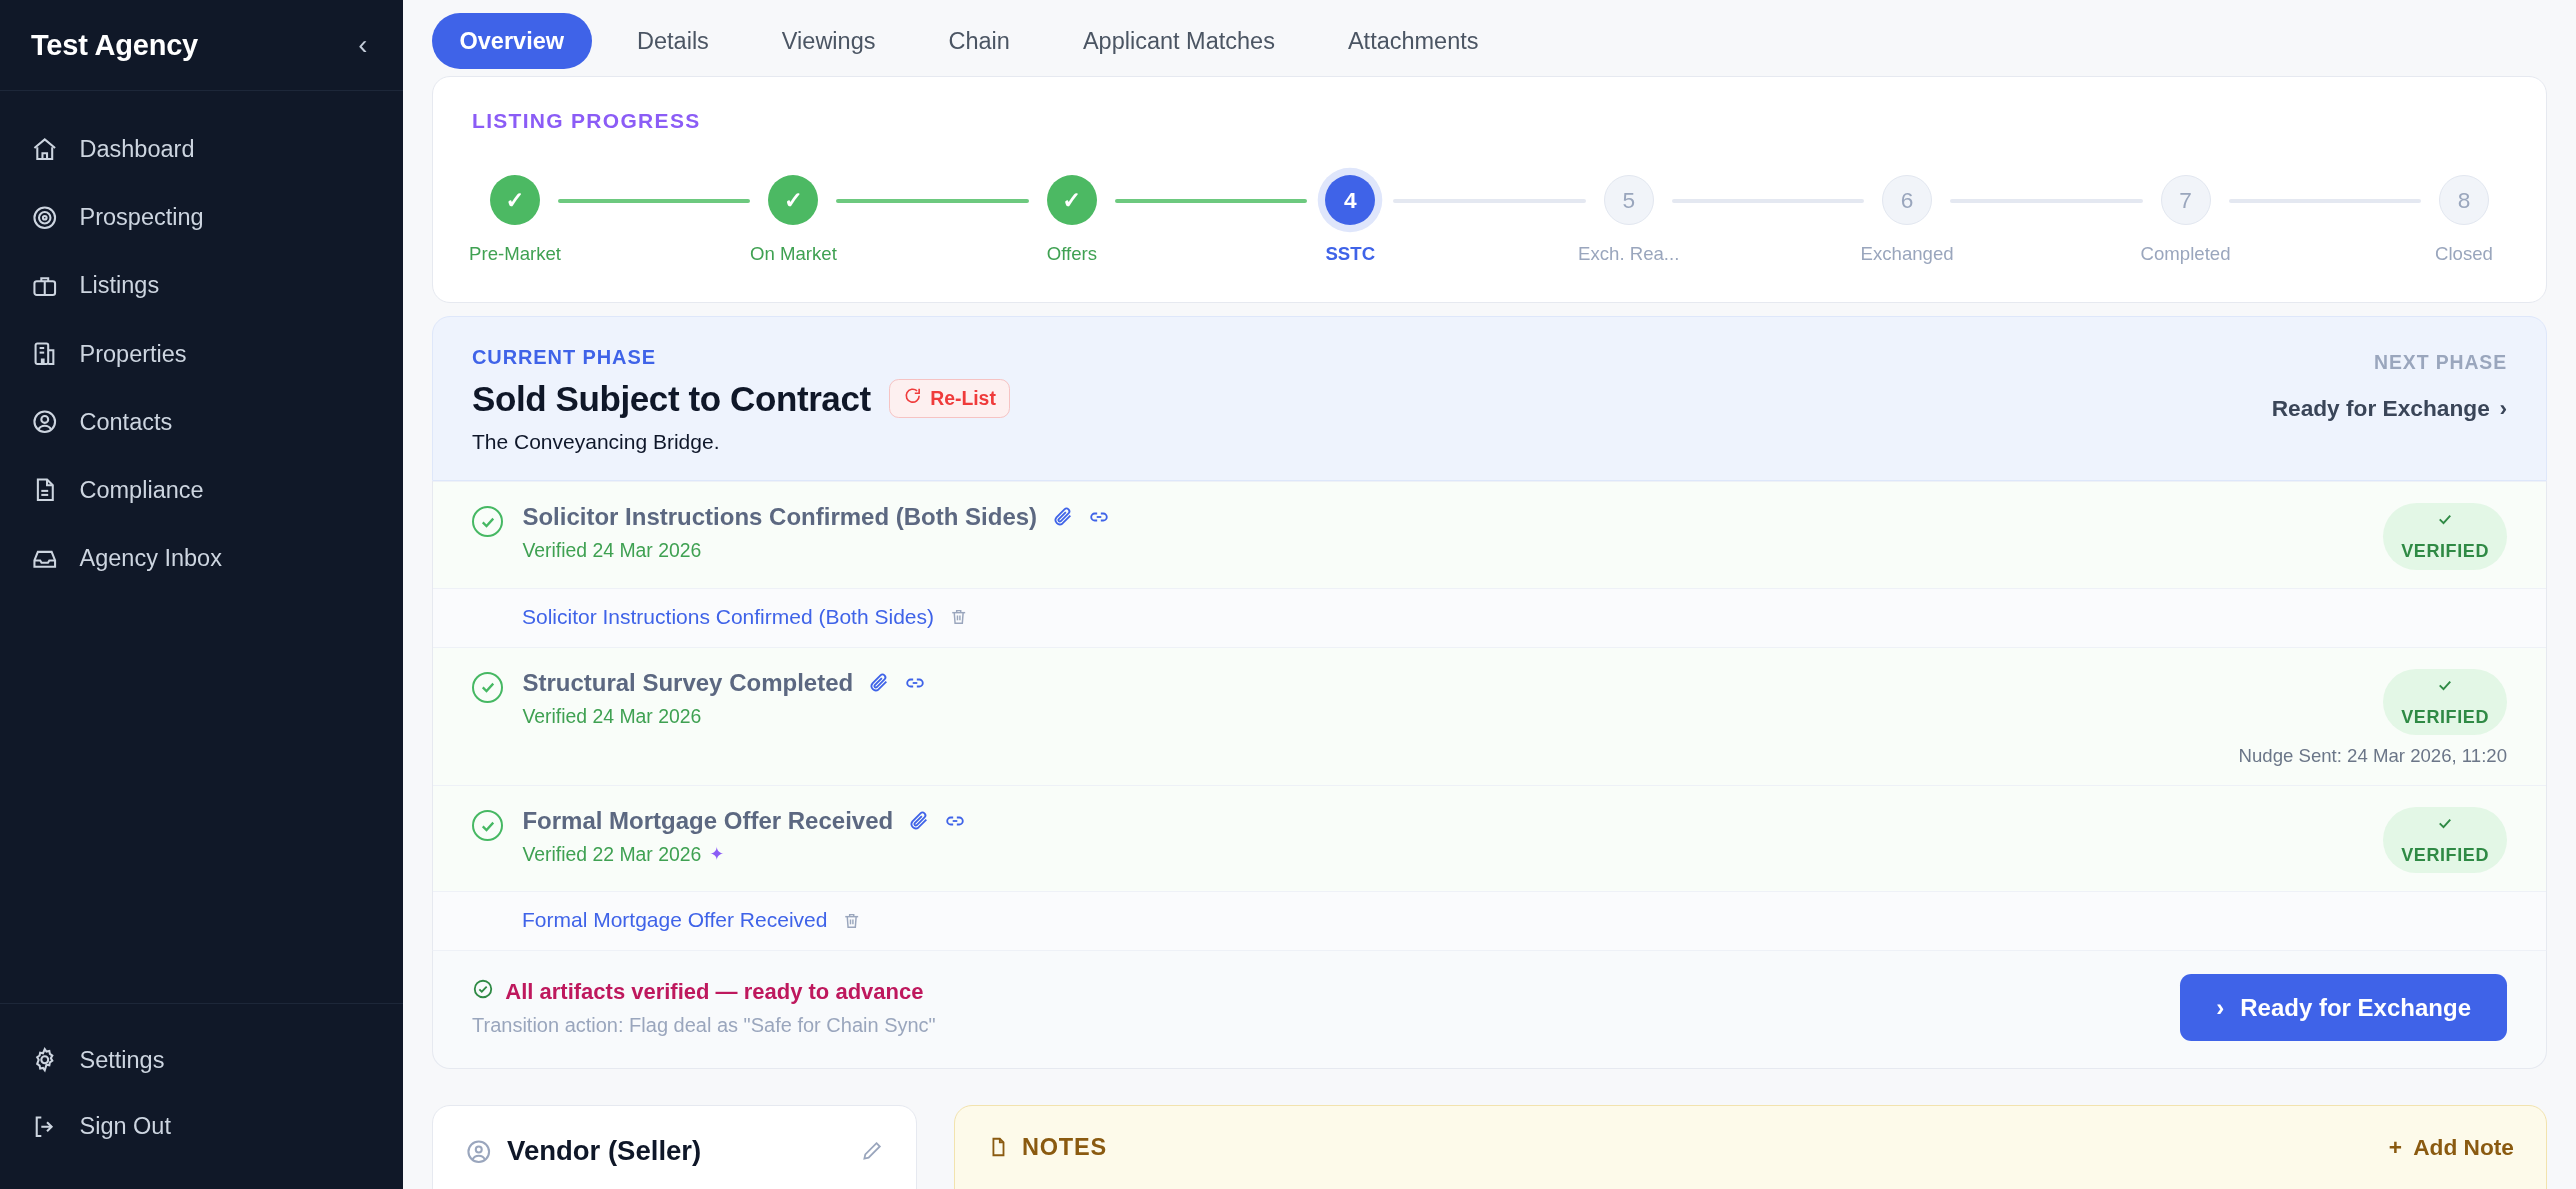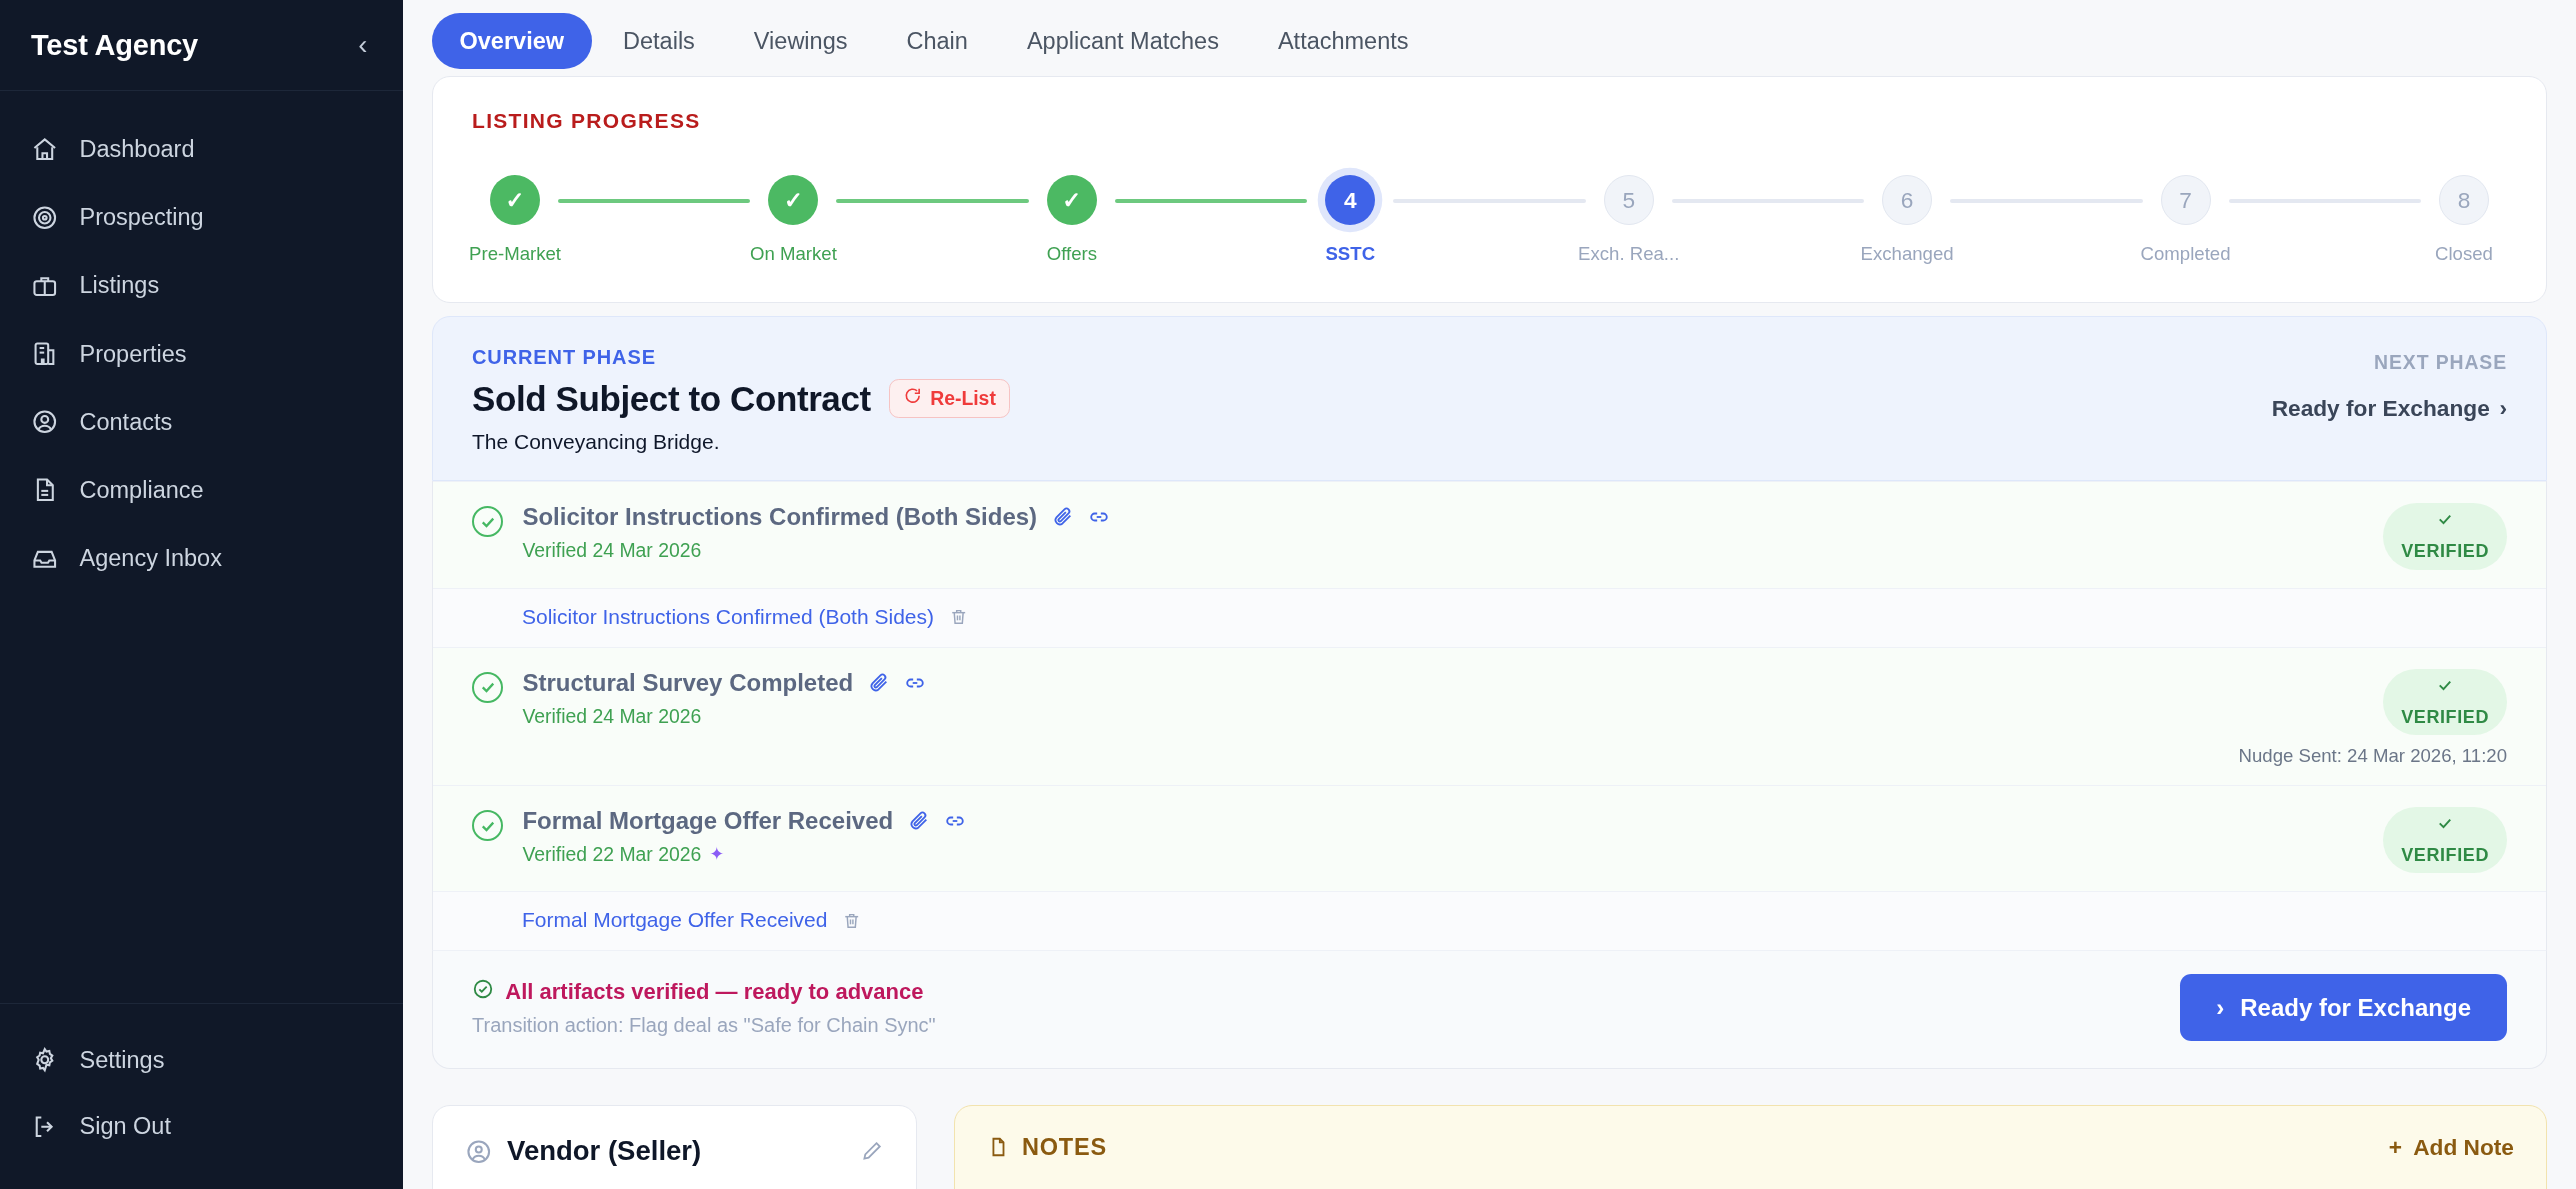--- a/index.html
+++ b/index.html
@@ -33,37 +33,37 @@
     color: #cdd5e0; font-size: 23.5px; cursor: pointer;
   }
   .sb-item .ico { width: 27.5px; height: 27.5px; flex: 0 0 27.5px; display:flex; align-items:center; justify-content:center; }
   .sb-item svg { width: 27.5px; height: 27.5px; stroke: #cdd5e0; fill: none; stroke-width: 1.8; }
   .sb-footer { border-top: 0.8px solid #1d2739; padding: 29px 0 22.7px; }
   .sb-footer .sb-item { margin-bottom: 13px; }
 
   
   .main { flex: 1 1 auto; height: 1189px; position: relative; overflow: hidden; background:#f7f8fa; }
 
-  .tabs { display: flex; align-items: center; gap: 4px; padding: 6.5px 0 0 29px; height: 76px; }
+  .tabs { display: flex; align-items: center; gap: 18px; padding: 6.5px 0 0 29px; height: 76px; }
   .tab {
     font-size: 23.5px; color: #4b5563; padding: 14.6px 27.5px; border-radius: 808px; cursor: pointer;
     white-space: nowrap;
   }
   .tab.active { background: #3f63e8; color: #fff; font-weight: bold; }
 
   .content { padding: 0 29px; }
 
   .card {
     background: #fff; border: 0.8px solid #e6e9f0; border-radius: 18px;
   }
 
   
   .progress-card { padding: 32px 39px 37px; }
   .progress-label {
-    font-size: 21px; font-weight: bold; letter-spacing: 1.3px; color: #b91c1c; margin-bottom: 42px;
+    font-size: 21px; font-weight: bold; letter-spacing: 1.3px; color: #8b5cf6; margin-bottom: 42px;
   }
   .stepper { display: flex; align-items: flex-start; }
   .step { display: flex; flex-direction: column; align-items: center; width: 86px; flex: 0 0 86px; }
   .bubble {
     width: 50px; height: 50px; border-radius: 50%;
     display: flex; align-items: center; justify-content: center;
     font-size: 22.7px; font-weight: bold;
   }
   .bubble.done { background: #4cb963; color:#fff; }
   .bubble.current { background: #3f63e8; color:#fff; box-shadow: 0 0 0 7.3px #dfe6fb; }

